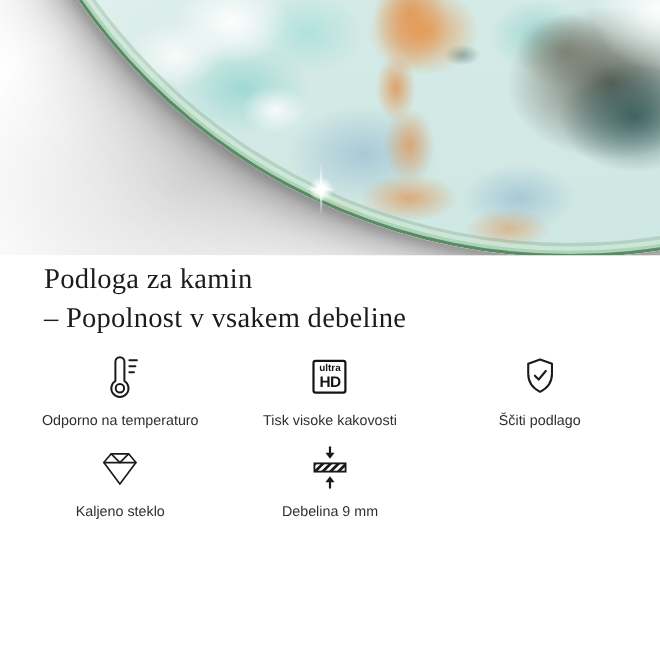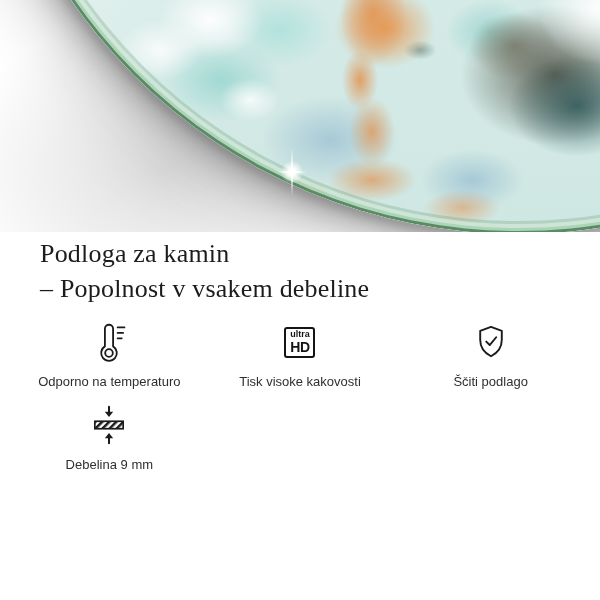--- a/index.html
+++ b/index.html
@@ -130,20 +130,30 @@
   <div class="feature">
     <div class="icon-box">
       <svg class="icon" width="38" height="38" viewBox="0 0 44 44" fill="none" stroke="#1a1a1a" stroke-width="2.2" stroke-linecap="round" stroke-linejoin="round">
         <path d="M22 4.5 L34.5 9 V19.5 C34.5 28.5 29.5 34.8 22 38.5 C14.5 34.8 9.5 28.5 9.5 19.5 V9 Z"></path>
         <path d="M16.5 21.5 L20.5 25.5 L28 16.5"></path>
       </svg>
     </div>
     <div class="feature-label">Ščiti podlago</div>
   </div>
 
+  <div class="feature">
+    <div class="icon-box">
+      <svg class="icon" width="40" height="37" viewBox="0 0 48 44" fill="none" stroke="#1a1a1a" stroke-width="1.8" stroke-linecap="round" stroke-linejoin="round">
+        <path d="M14.5 6.5 H33.5 L41.5 16 L24 39.5 L6.5 16 Z"></path>
+        <path d="M6.5 16 H41.5"></path>
+        <path d="M14.5 6.5 L24 16 L33.5 6.5"></path>
+      </svg>
+    </div>
+    <div class="feature-label">Kaljeno steklo</div>
+  </div>
 
 
   <div class="feature">
     <div class="icon-box">
       <svg class="icon" width="40" height="40" viewBox="0 0 48 48">
         <defs>
           <pattern id="ht" width="6" height="6" patternUnits="userSpaceOnUse" patternTransform="rotate(45)">
             <rect width="3" height="6" fill="#1a1a1a"></rect>
           </pattern>
         </defs>

